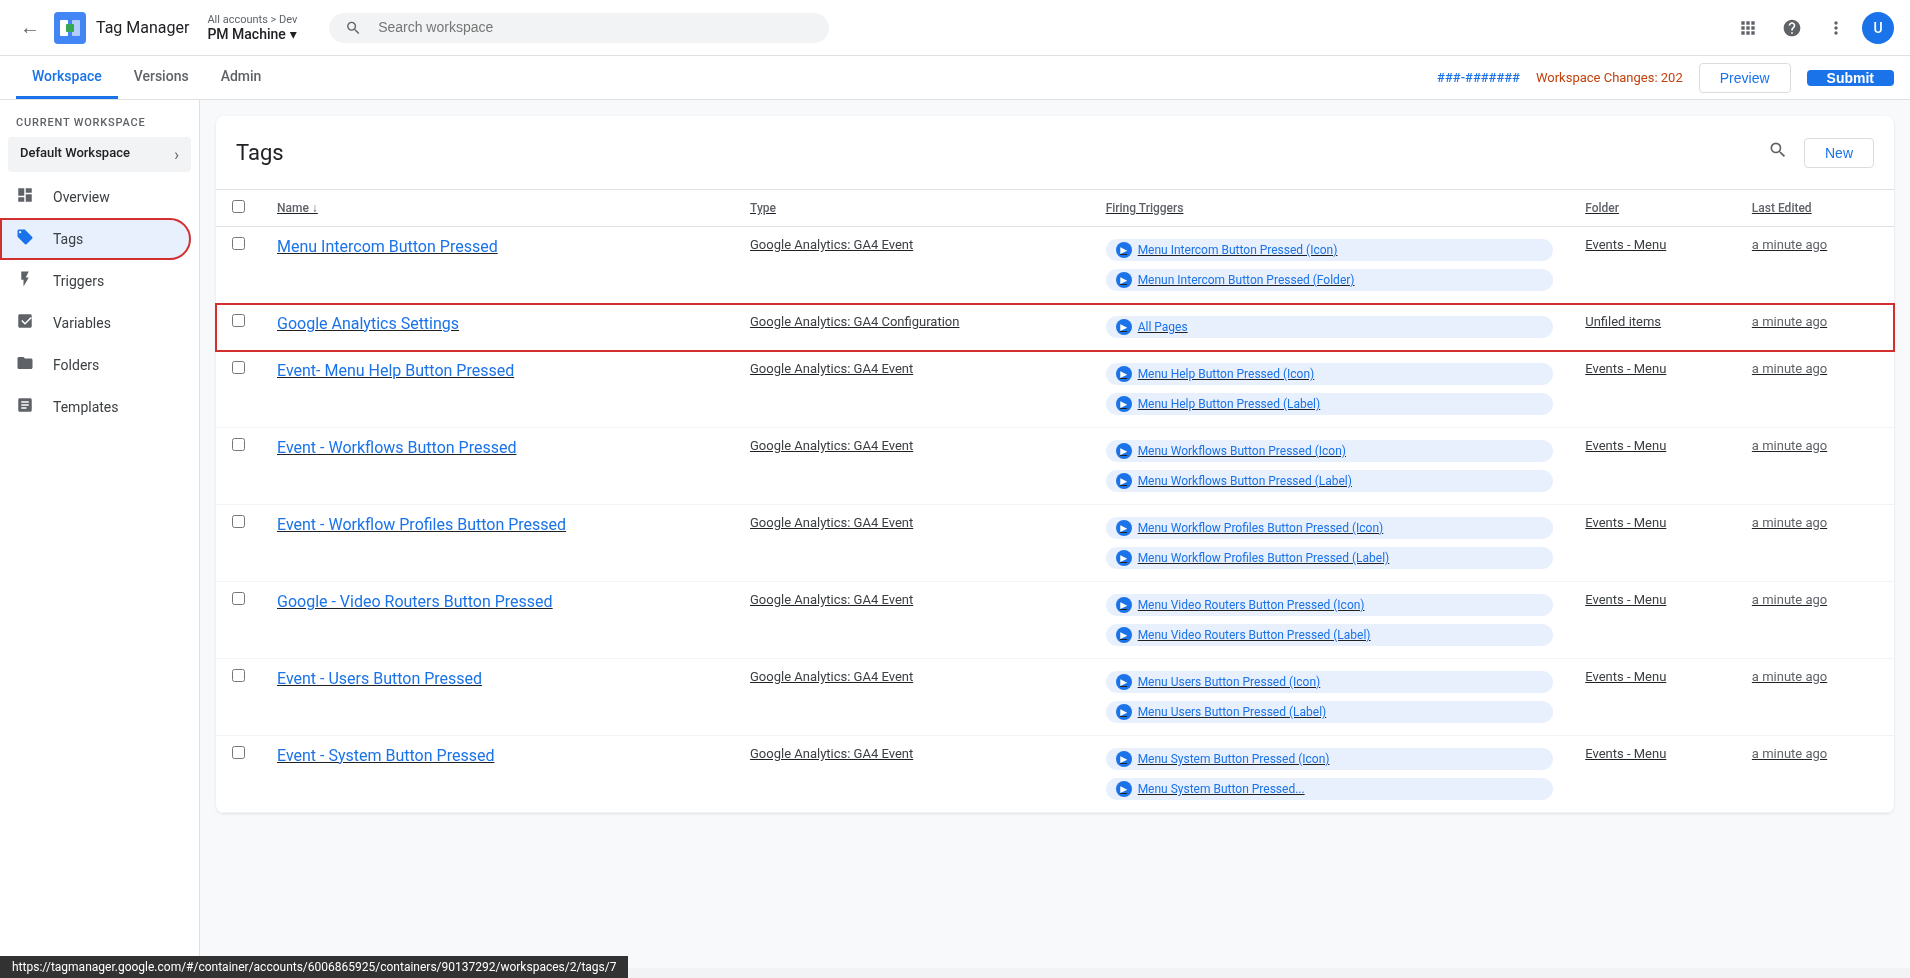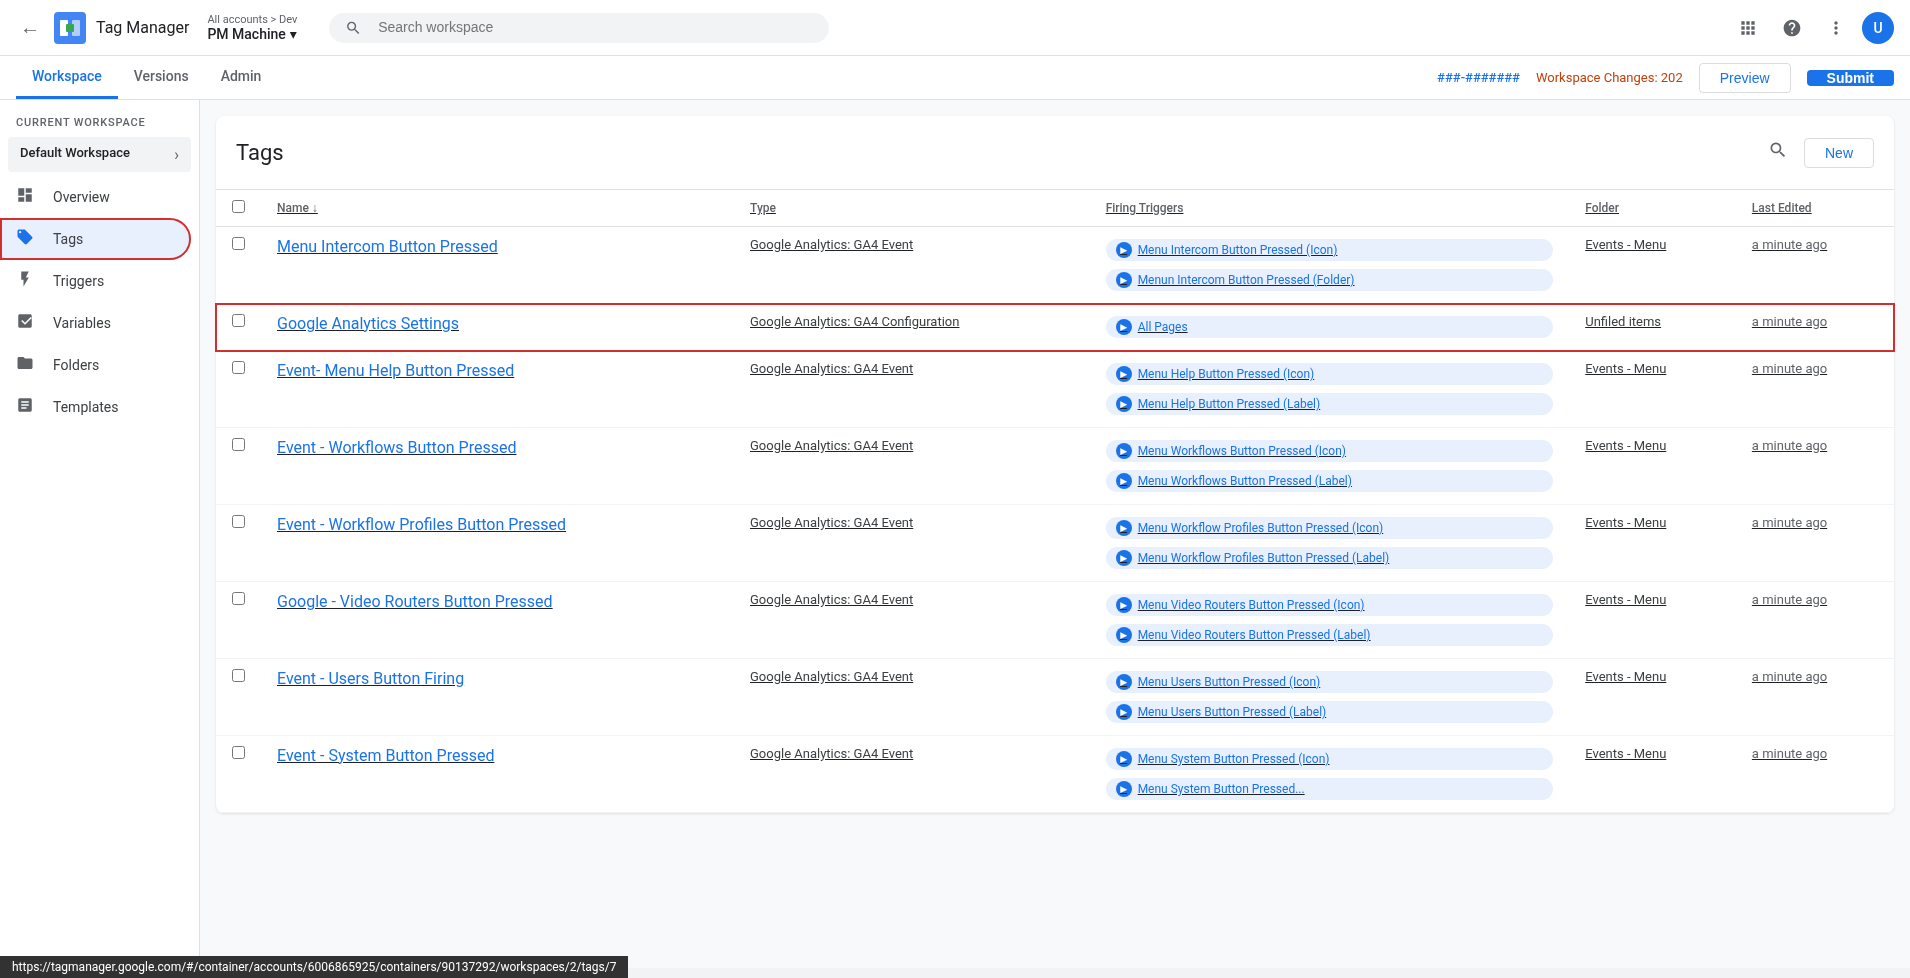--- a/index.html
+++ b/index.html
@@ -402,21 +402,21 @@
                     <span class="trigger-icon">▶</span>
                     <span>Menu Video Routers Button Pressed (Label)</span>
                   </div>
                 </div>
               </td>
               <td class="folder-text">Events - Menu</td>
               <td class="time-text">a minute ago</td>
             </tr>
             <tr>
               <td class="checkbox-cell"><input type="checkbox" style=""></td>
-              <td><a href="#" class="tag-name-link">Event - Users Button Firing</a></td>
+              <td><a href="#" class="tag-name-link">Event - Users Button Pressed</a></td>
               <td class="tag-type">Google Analytics: GA4 Event</td>
               <td>
                 <div class="trigger-chips-cell">
                   <div class="trigger-chip">
                     <span class="trigger-icon">▶</span>
                     <span>Menu Users Button Pressed (Icon)</span>
                   </div>
                   <div class="trigger-chip">
                     <span class="trigger-icon">▶</span>
                     <span>Menu Users Button Pressed (Label)</span>

